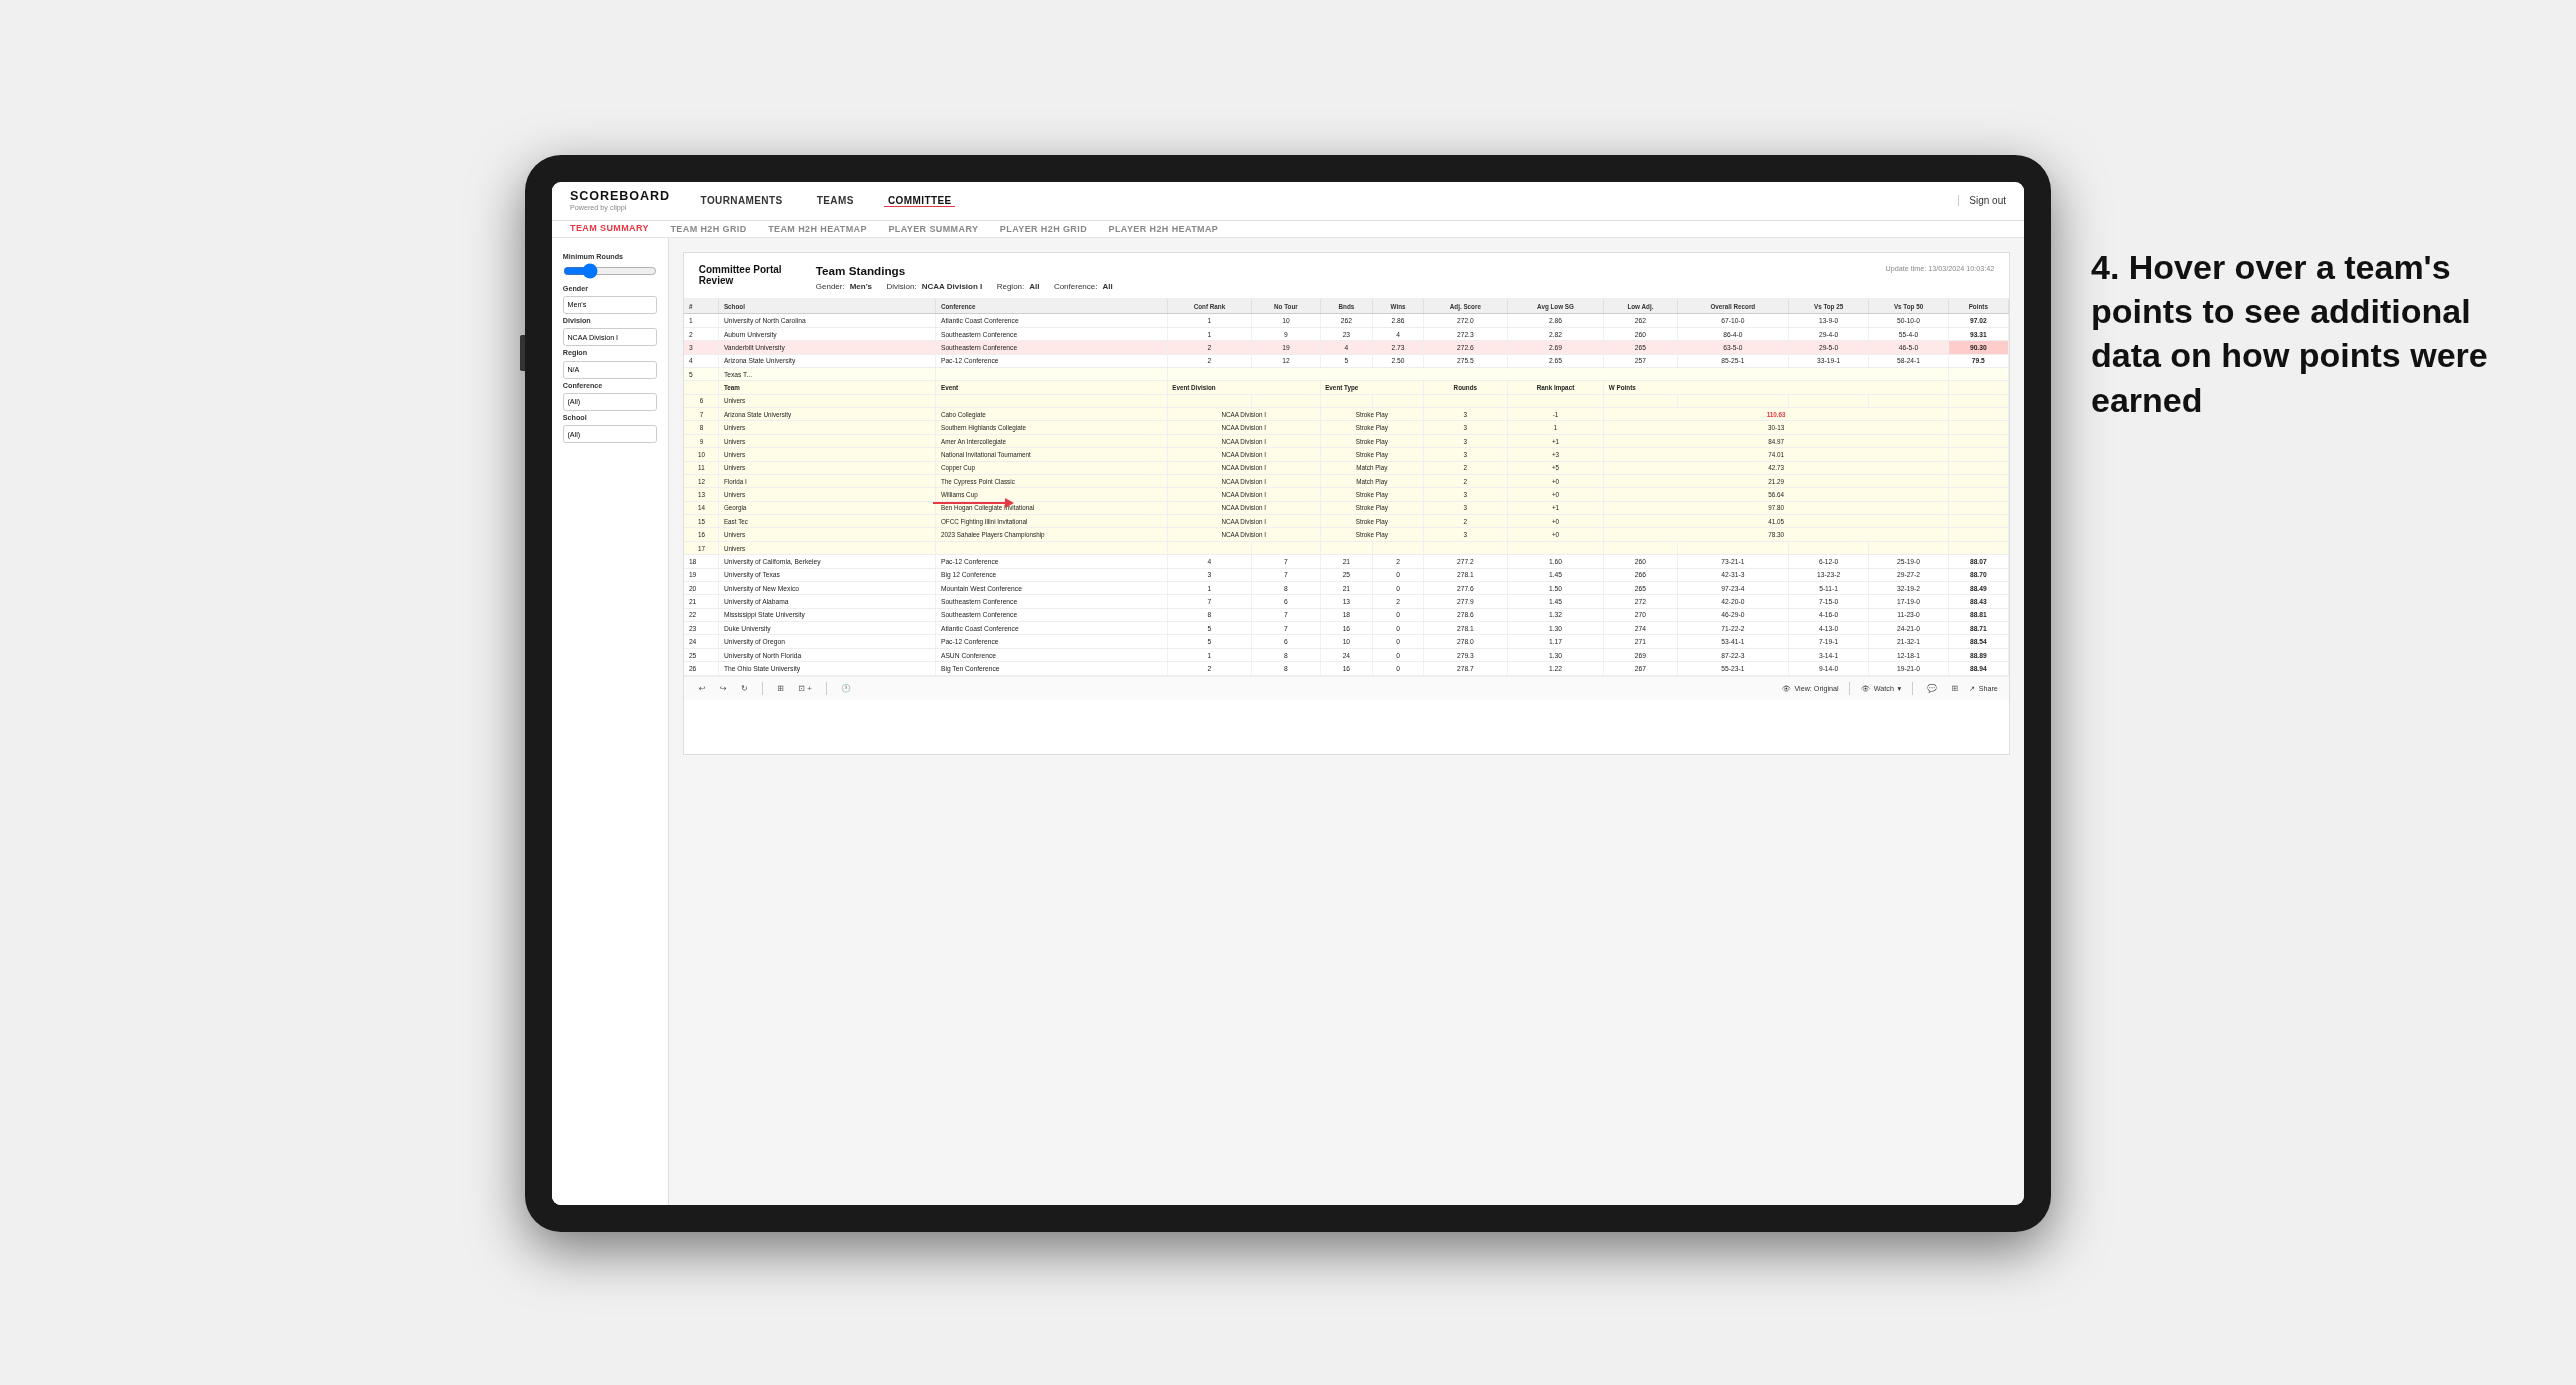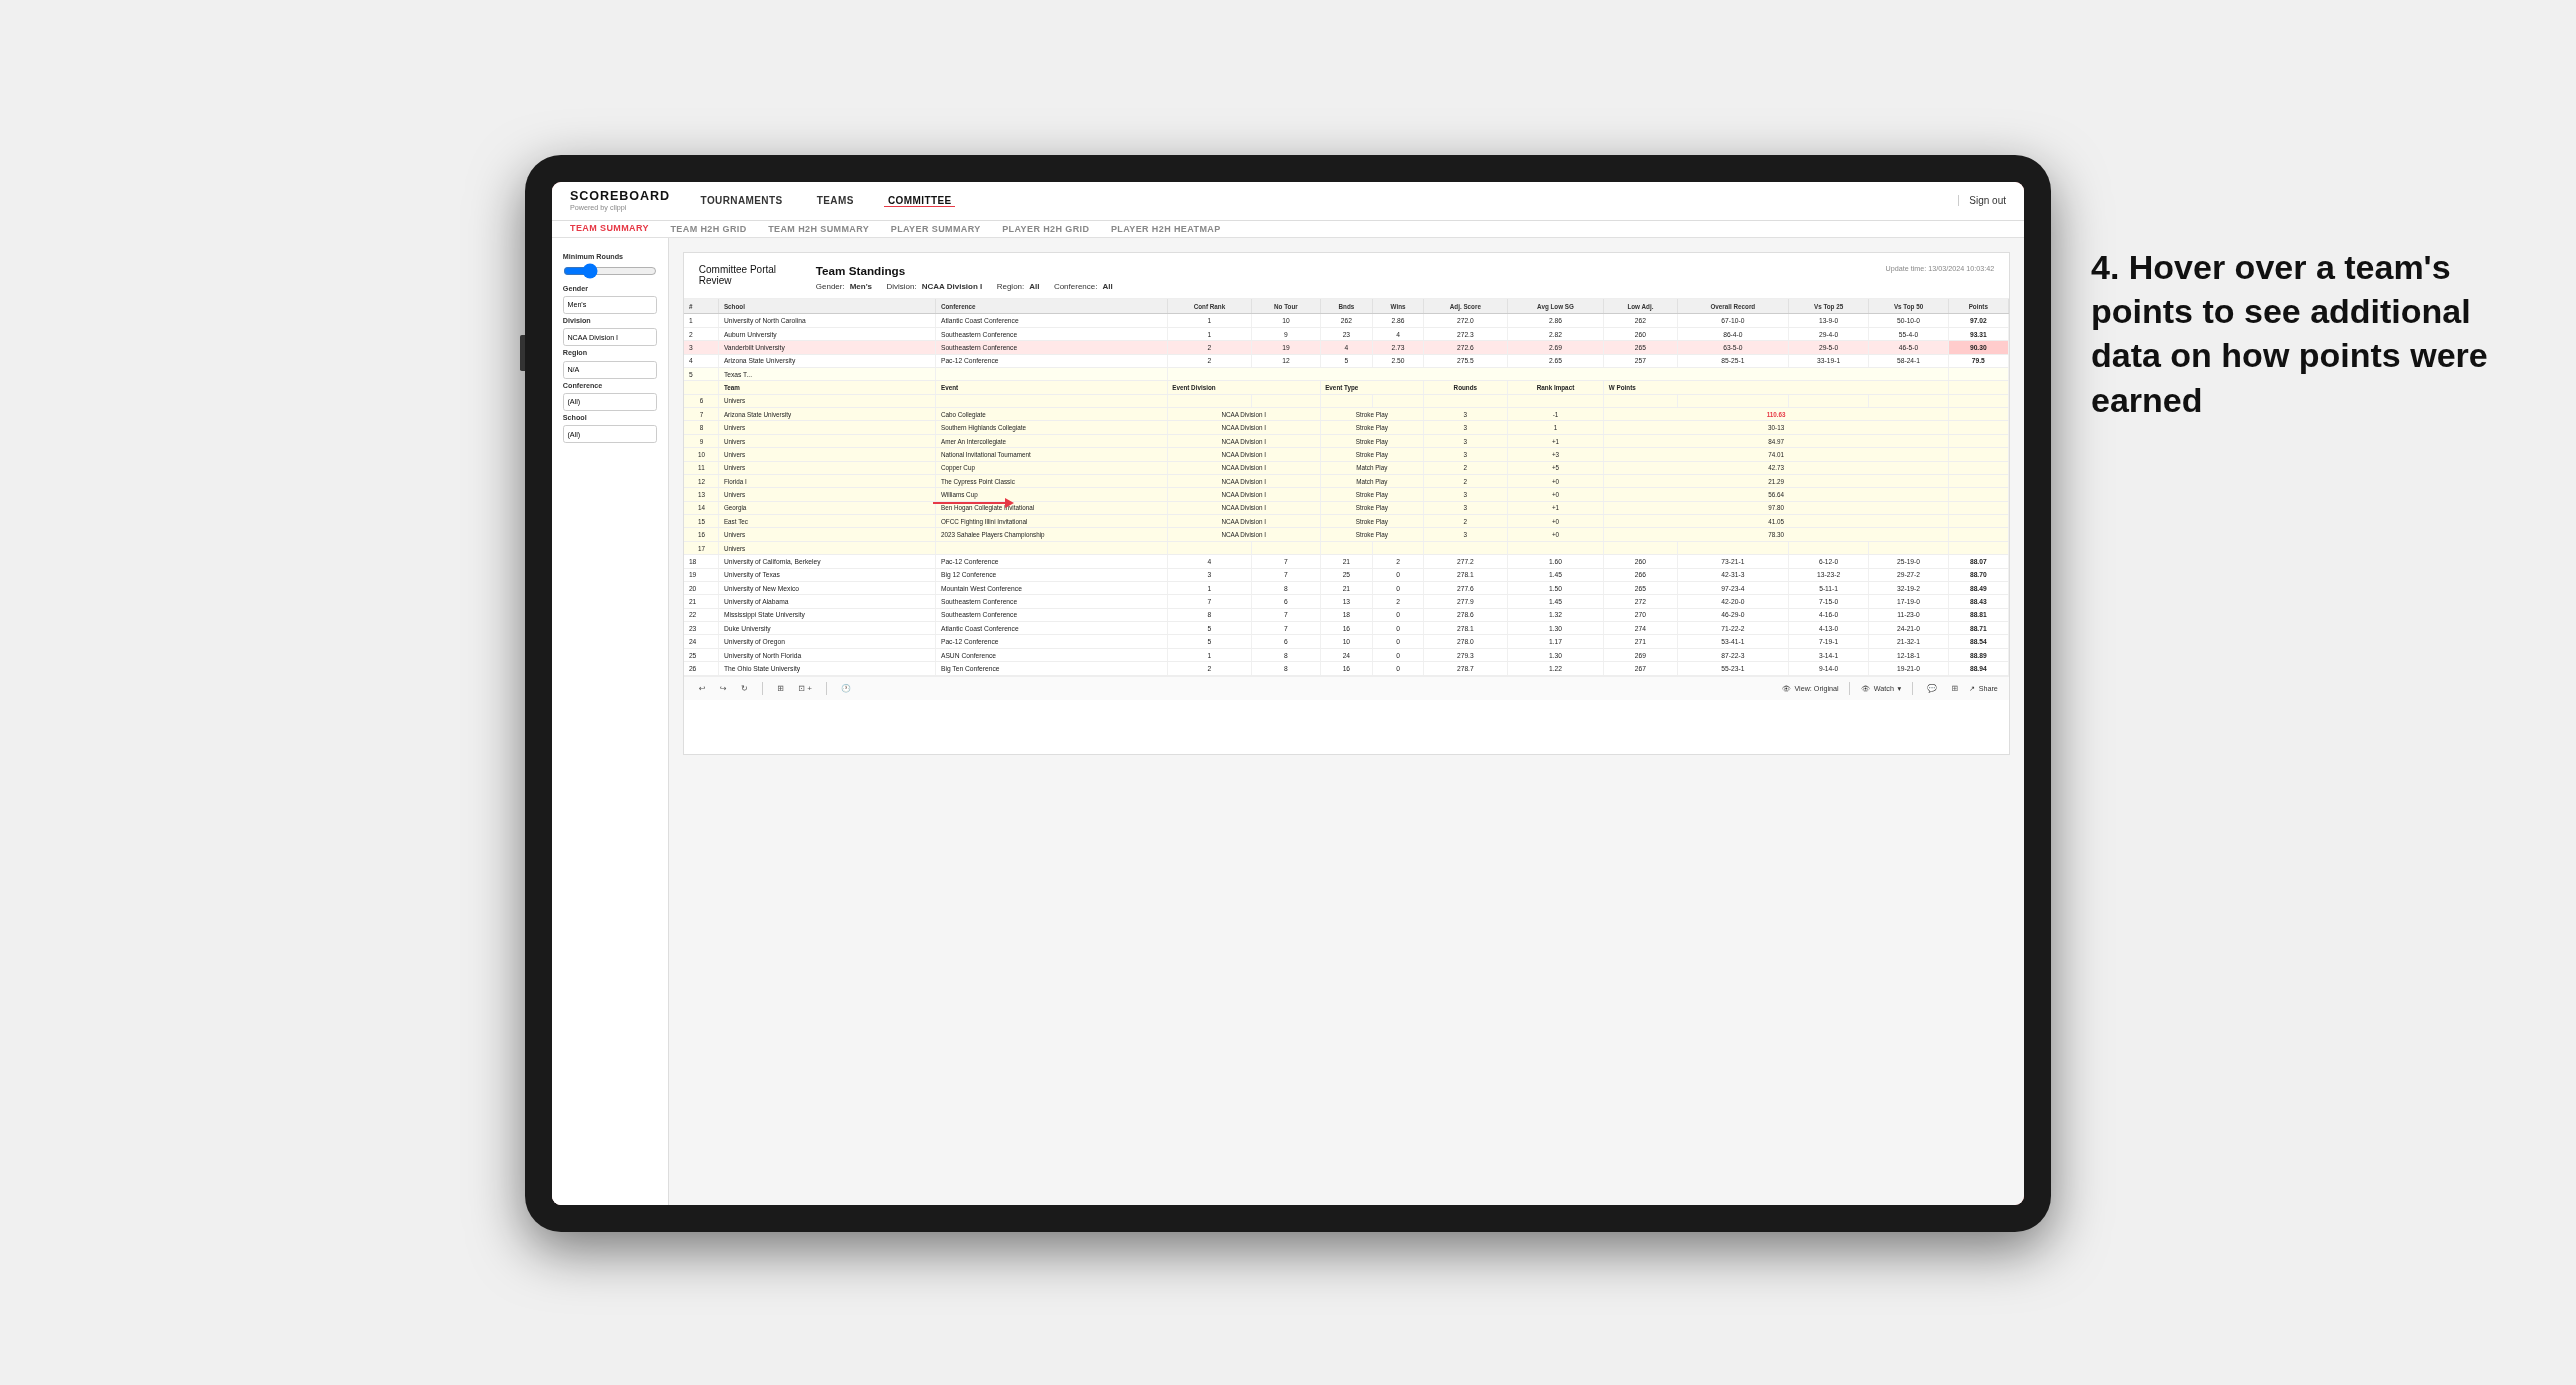--- a/index.html
+++ b/index.html
@@ -186,21 +186,21 @@
       border-bottom: 0.9px solid #eee;
       gap: 18px;
     }
 
     .report-title-col {
       width: 99px;
     }
 
     .report-title {
       font-size: 10px;
-      font-weight: 400;
+      font-weight: 700;
       color: #111;
     }
 
     .report-meta {
       flex: 1;
     }
 
     .report-meta-title {
       font-size: 11.7px;
       font-weight: 700;
@@ -353,21 +353,21 @@
         <span class="nav-item active">COMMITTEE</span>
       </nav>
       <div class="sign-out-area">
         <span>Sign out</span>
       </div>
     </div>
 
     <div class="sub-nav">
       <span class="sub-nav-item active">TEAM SUMMARY</span>
       <span class="sub-nav-item">TEAM H2H GRID</span>
-      <span class="sub-nav-item">TEAM H2H SUMMARY</span>
+      <span class="sub-nav-item">TEAM H2H HEATMAP</span>
       <span class="sub-nav-item">PLAYER SUMMARY</span>
       <span class="sub-nav-item">PLAYER H2H GRID</span>
       <span class="sub-nav-item">PLAYER H2H HEATMAP</span>
     </div>
 
     <div class="main-content">
 
       <div class="sidebar">
         <div>
           <div class="sidebar-section-label">Minimum Rounds</div>

